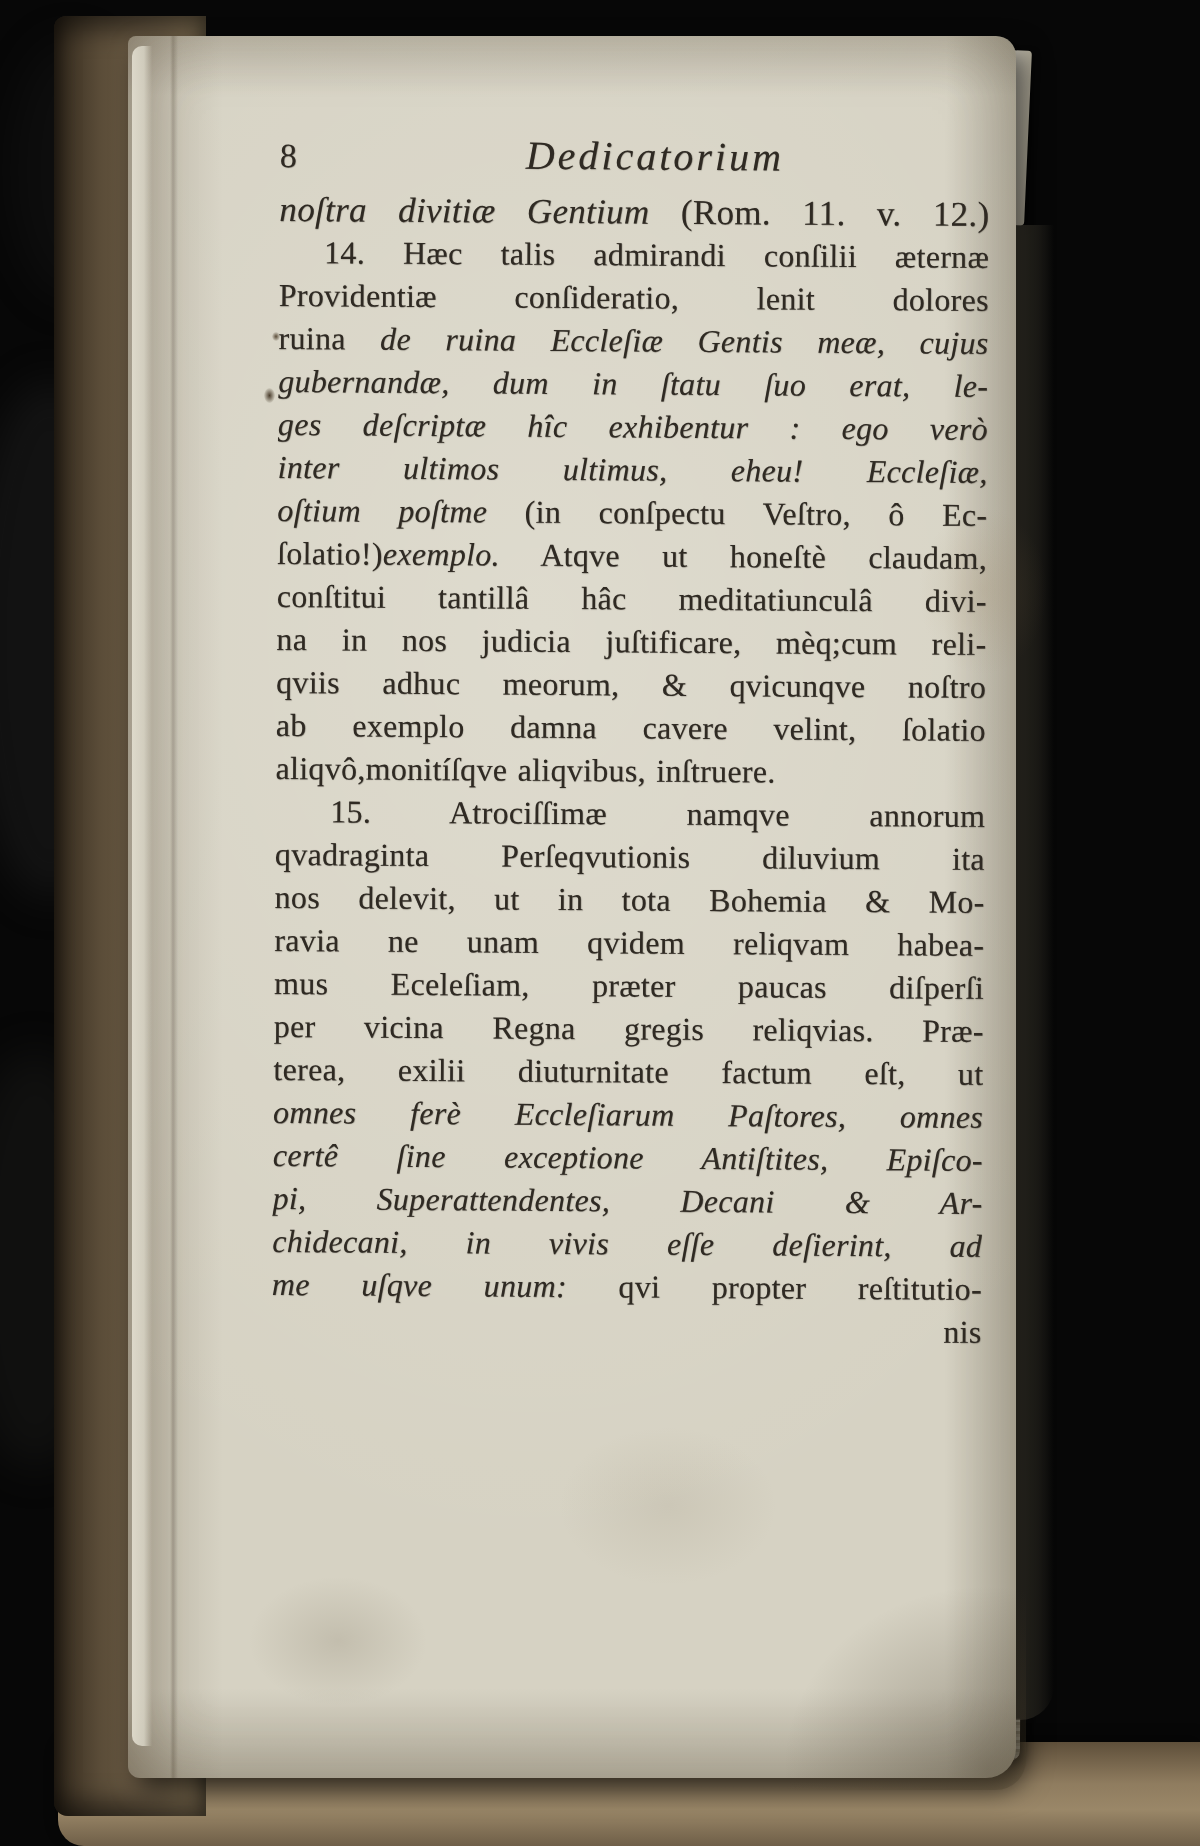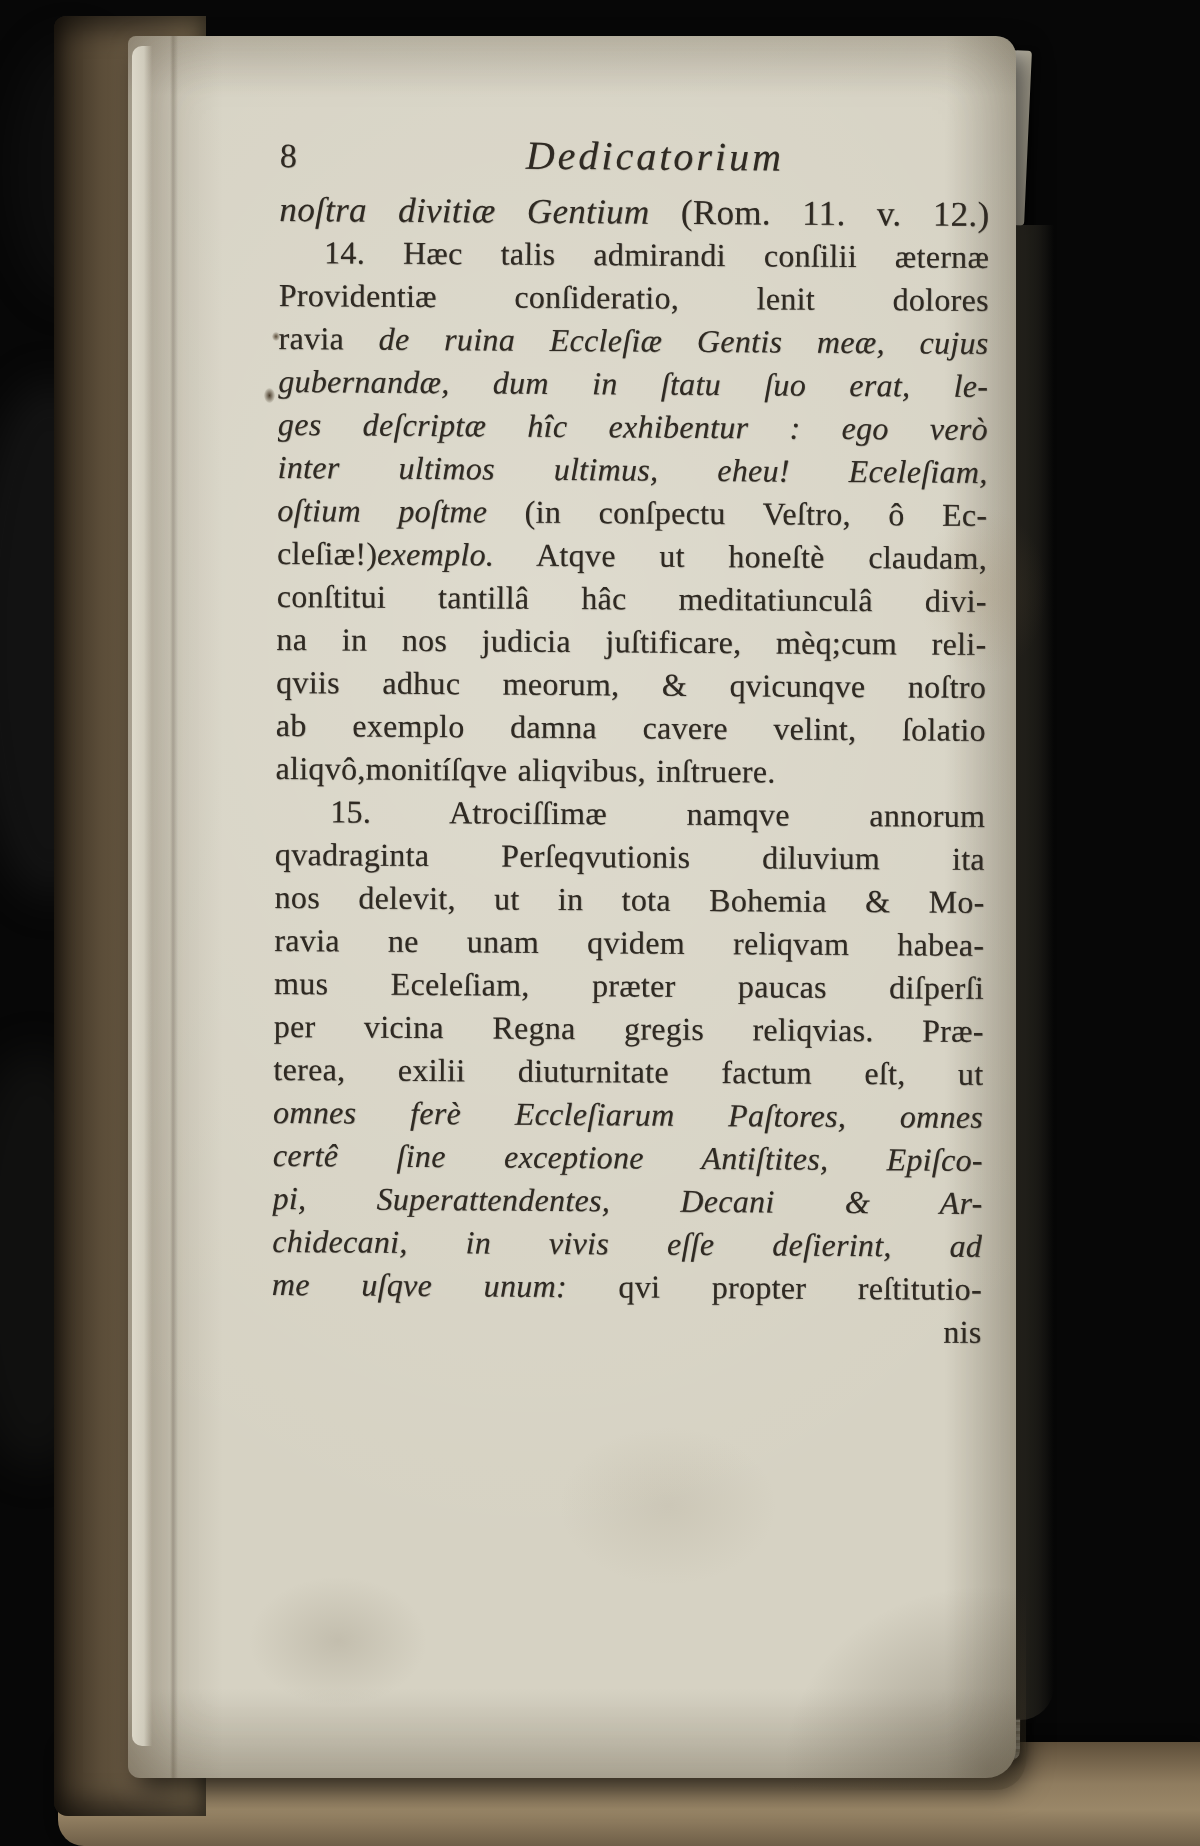--- a/index.html
+++ b/index.html
@@ -184,26 +184,26 @@
     <div class="text-col">
       <div class="header-row">
         <span class="pnum">8</span>
         <span class="rtitle">Dedicatorium</span>
         <span class="hsp"></span>
       </div>
       <div class="lines">
           <div class="tline big"><span class="it">noſtra divitiæ Gentium </span><span class="ro">(Rom. 11. v. 12.)</span></div>
           <div class="tline" style="text-indent: 45px;"><span class="ro">14. Hæc talis admirandi conſilii æternæ</span></div>
           <div class="tline"><span class="ro">Providentiæ conſideratio, lenit dolores</span></div>
-          <div class="tline"><span class="ro">ravia </span><span class="it">de ruina Eccleſiæ Gentis meæ, cujus</span></div>
+          <div class="tline"><span class="ro">ruina </span><span class="it">de ruina Eccleſiæ Gentis meæ, cujus</span></div>
           <div class="tline"><span class="it">gubernandæ, dum in ſtatu ſuo erat, le-</span></div>
           <div class="tline"><span class="it">ges deſcriptæ hîc exhibentur : ego verò</span></div>
-          <div class="tline"><span class="it">inter ultimos ultimus, eheu! </span><span class="it">Eceleſiam,</span></div>
+          <div class="tline"><span class="it">inter ultimos ultimus, eheu! </span><span class="it">Eccleſiæ,</span></div>
           <div class="tline"><span class="it">oſtium poſtme </span><span class="ro">(in conſpectu Veſtro, ô Ec-</span></div>
-          <div class="tline"><span class="ro">cleſiæ!)</span><span class="it">exemplo.</span><span class="ro"> Atqve ut honeſtè claudam,</span></div>
+          <div class="tline"><span class="ro">ſolatio!)</span><span class="it">exemplo.</span><span class="ro"> Atqve ut honeſtè claudam,</span></div>
           <div class="tline"><span class="ro">conſtitui tantillâ hâc meditatiunculâ divi-</span></div>
           <div class="tline"><span class="ro">na in nos judicia juſtificare, mèq;cum reli-</span></div>
           <div class="tline"><span class="ro">qviis adhuc meorum, &amp; qvicunqve noſtro</span></div>
           <div class="tline"><span class="ro">ab exemplo damna cavere velint, ſolatio</span></div>
           <div class="tline nojust"><span class="ro">aliqvô,monitíſqve aliqvibus, inſtruere.</span></div>
           <div class="tline" style="text-indent: 55px;"><span class="ro">15. Atrociſſimæ namqve annorum</span></div>
           <div class="tline"><span class="ro">qvadraginta Perſeqvutionis diluvium ita</span></div>
           <div class="tline"><span class="ro">nos delevit, ut in tota Bohemia &amp; Mo-</span></div>
           <div class="tline"><span class="ro">ravia ne unam qvidem reliqvam habea-</span></div>
           <div class="tline"><span class="ro">mus Eceleſiam, præter paucas diſperſi</span></div>

